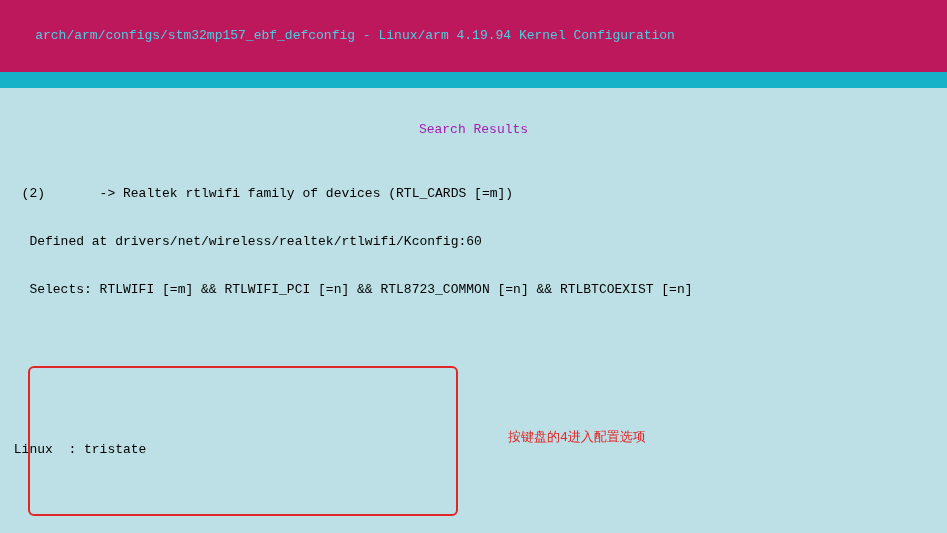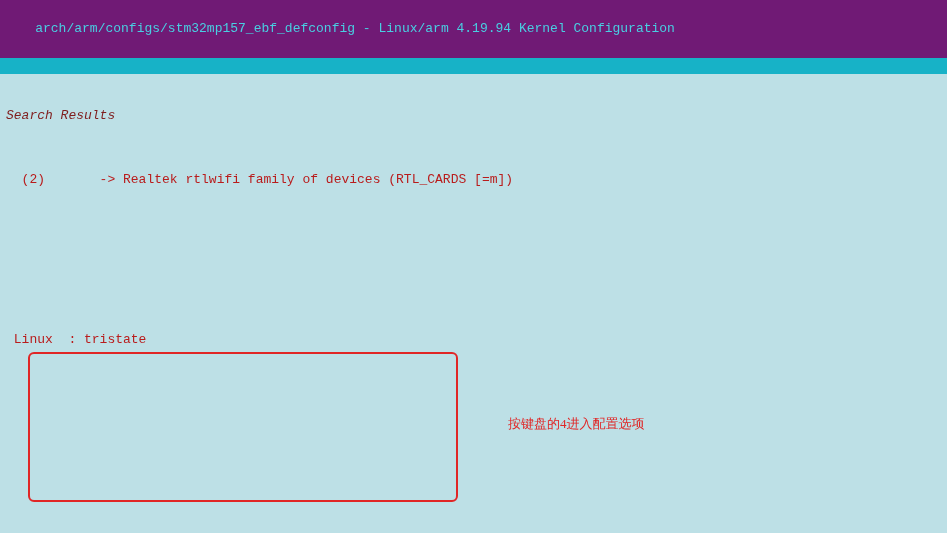--- a/index.html
+++ b/index.html
@@ -1,46 +1,48 @@
 <!DOCTYPE html>
 <html><head>
 <meta charset="utf-8">
 <style>
   * { margin:0; padding:0; box-sizing:border-box; }
   html,body { width:947px; height:533px; background:#000; font-family:"Consolas","Courier New",monospace; font-size:13px; line-height:16px; overflow:hidden; }
   .term { width:947px; height:533px; background:#1b2328; color:#d0d6d9; }
-  .topbar { background:#701a75; color:#49cfe2; padding:5px 4px; white-space:pre; }
+  .topbar { background:#be185d; color:#49cfe2; padding:12px 4px; white-space:pre; }
   .searchbar { background:#17b2c7; color:#0e2a30; white-space:pre; position:relative; height:16px; }
   .searchbar .lbl { position:absolute; left:8px; }
   .searchbar .ln  { position:absolute; left:160px; right:4px; overflow:hidden; letter-spacing:0; color:#0e2a30; }
   .body { background:#bde0e6; color:#213; padding:0 6px 6px 6px; height:calc(533px - 32px); position:relative; white-space:pre; }
-  .title { color:#7f1d1d; text-align:left; padding-top:2px;font-style:italic; }
-  .blk { color:#b91c1c; }
+  .title { color:#a21caf; text-align:center; padding-top:2px; }
+  .blk { color:#000000; }
   .l { display:block; }
   .box { position:absolute; left:28px; top:278px; width:430px; height:150px; border:2px solid #e02626; border-radius:6px; pointer-events:none; }
-  .annot { position:absolute; left:508px; top:342px; color:#e02626; font-family:Liberation Serif, serif; font-size:13px; }
+  .annot { position:absolute; left:508px; top:342px; color:#e02626; font-family:Liberation Mono, monospace; font-size:13px; }
 </style>
 </head>
 <body>
 
 <div class="term">
 
   <div class="topbar">
     <span>arch/arm/configs/stm32mp157_ebf_defconfig - Linux/arm 4.19.94 Kernel Configuration</span>
   </div>
 
   <div class="searchbar">
     <span class="lbl">&gt; Search (8723) </span>
     <span class="ln">──────────────────────────────────────────────────────────────────────────────────────────────────────────────────────────────────────────────────────────────────────</span>
   </div>
 
   <div class="body">
     <div class="title">Search Results</div>
 
     <span class="l blk">  (2)       -&gt; Realtek rtlwifi family of devices (RTL_CARDS [=m])</span>
+    <span class="l blk">   Defined at drivers/net/wireless/realtek/rtlwifi/Kconfig:60</span>
+    <span class="l blk">   Selects: RTLWIFI [=m] &amp;&amp; RTLWIFI_PCI [=n] &amp;&amp; RTL8723_COMMON [=n] &amp;&amp; RTLBTCOEXIST [=n]</span>
     <span class="l blk"> </span>
     <span class="l blk"> </span>
 
     <span class="l blk"> Linux  : tristate</span>
     
     
     
     
     
     

